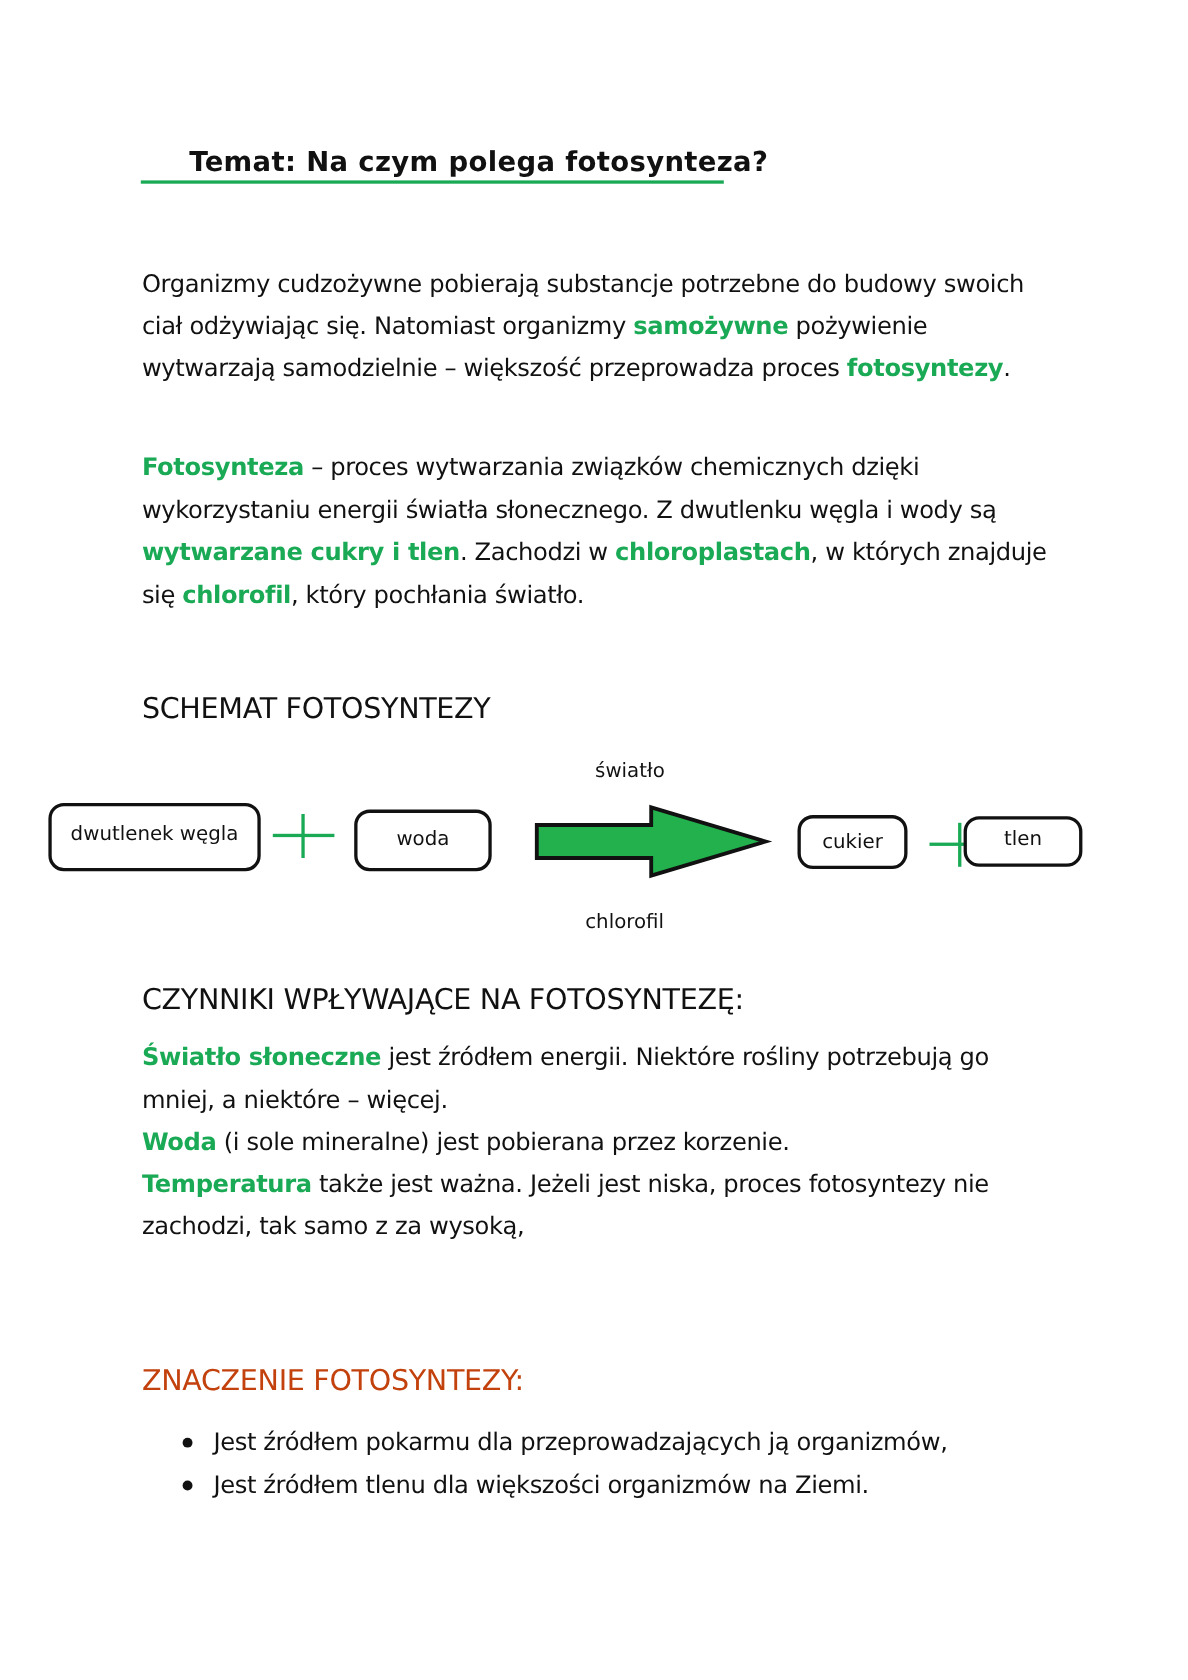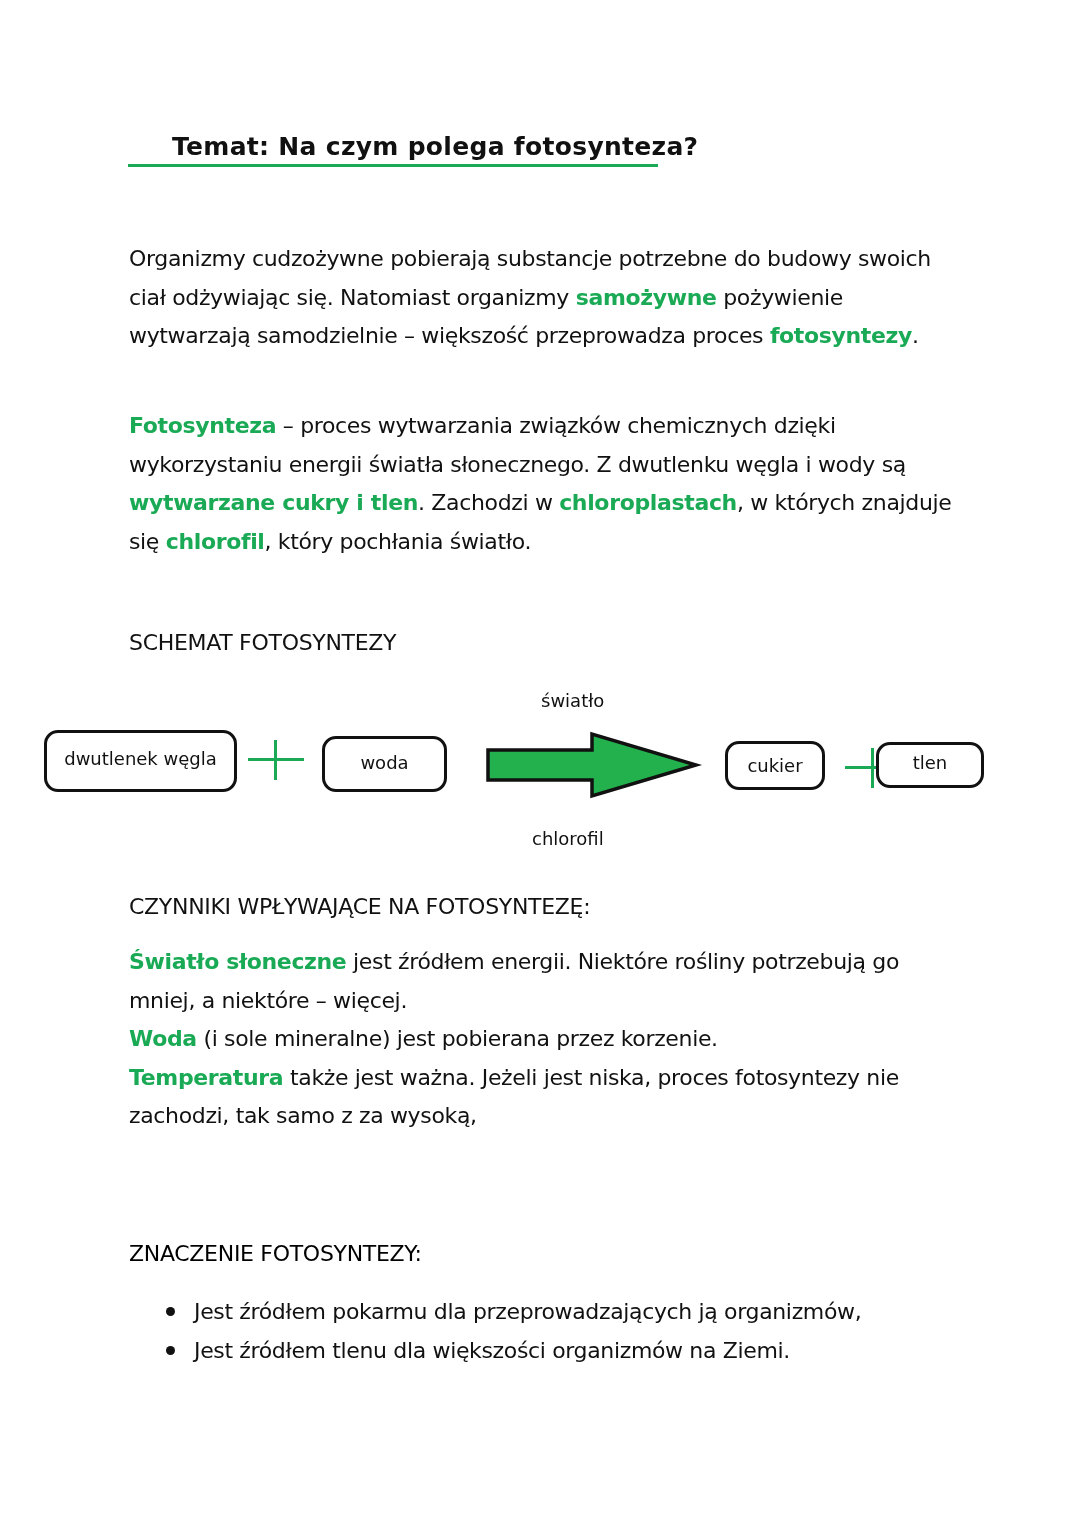--- a/index.html
+++ b/index.html
@@ -34,27 +34,27 @@
       left: 129px;
       width: 840px;
       font-size: 22px;
       line-height: 38.5px;
       letter-spacing: -0.35px;
     }
     .p1 { top: 240px; }
     .p2 { top: 407px; }
     .heading {
       left: 129px;
-      font-size: 22px;
+      font-size: 26px;
       white-space: nowrap;
       letter-spacing: -0.3px;
     }
     .h-schemat { top: 630px; }
     .h-czynniki { top: 894px; }
-    .h-znaczenie { top: 1241px; color: #000000; }
+    .h-znaczenie { top: 1241px; color: #c2410c; }
     .factors { top: 943px; }
     .box {
       position: absolute;
       border: 3px solid #111;
       border-radius: 14px;
       background: #fff;
       display: flex;
       align-items: center;
       justify-content: center;
       font-size: 18px;

